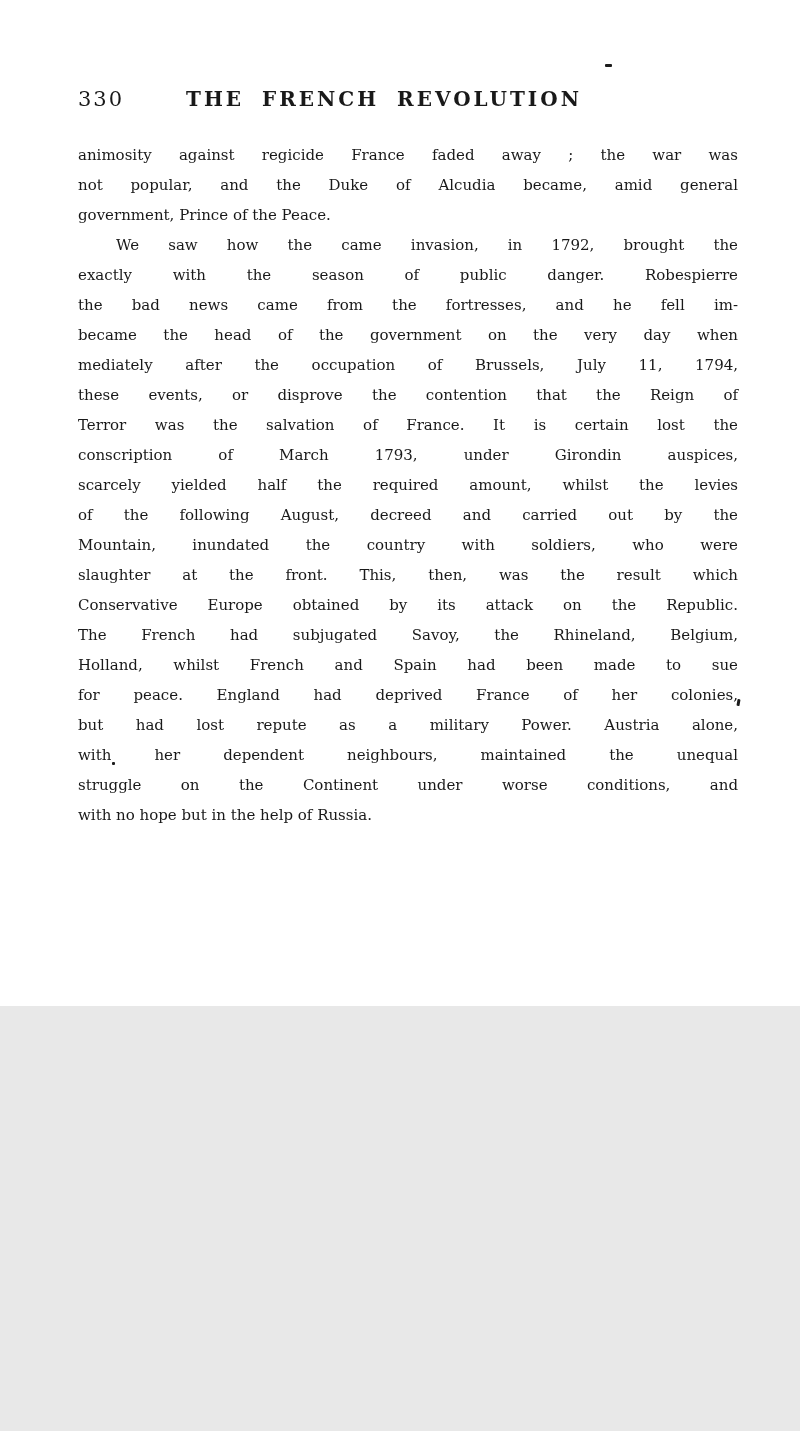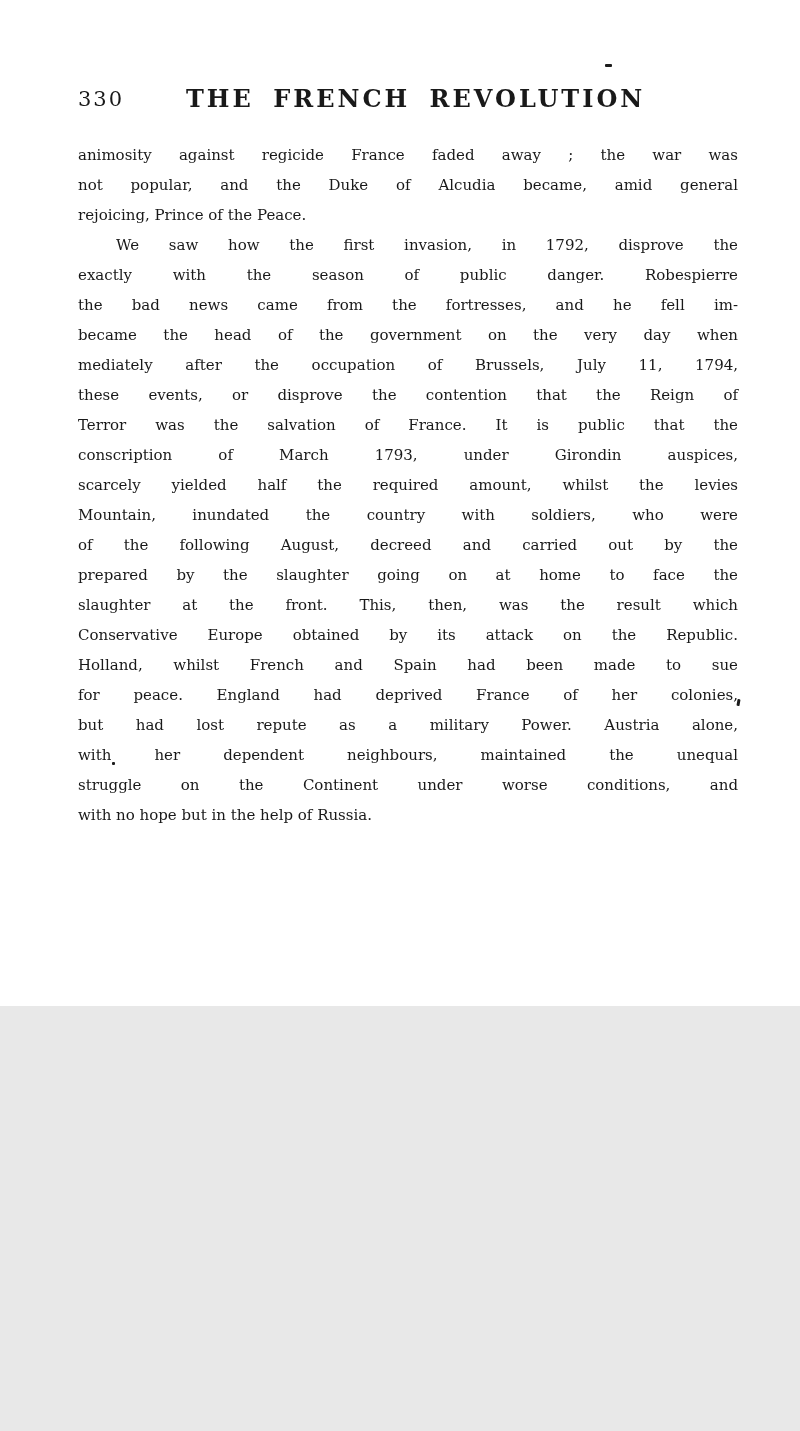--- a/index.html
+++ b/index.html
@@ -25,21 +25,21 @@
     left: 78px;
     top: 0;
     font-size: 21px;
     letter-spacing: 2px;
     line-height: 30px;
   }
   .head-title {
     position: absolute;
     left: 186px;
     top: 0;
-    font-size: 24px;
+    font-size: 20px;
     font-weight: bold;
     letter-spacing: 3px;
     word-spacing: 8px;
     line-height: 30px;
     white-space: nowrap;
   }
   .text-block {
     position: absolute;
     left: 78px;
     top: 140px;
@@ -65,35 +65,35 @@
 
 <div class="page">
   <div class="running-head">
     <span class="page-number">330</span>
     <span class="head-title">THE FRENCH REVOLUTION</span>
   </div>
 
   <div class="text-block">
       <div class="line j">animosity against regicide France faded away ;  the war was</div>
       <div class="line j">not popular, and the Duke of Alcudia became, amid general</div>
-      <div class="line">rejoicing, Prince of the Peace.</div>
-      <div class="line j ind">We saw how the first invasion, in 1792, disprove the</div>
+      <div class="line">government, Prince of the Peace.</div>
+      <div class="line j ind">We saw how the came invasion, in 1792, brought the</div>
       <div class="line j">exactly with the season of public danger.  Robespierre</div>
       <div class="line j">the bad news came from the fortresses, and he fell im-</div>
       <div class="line j">became the head of the government on the very day when</div>
       <div class="line j">mediately after the occupation of Brussels, July 11, 1794,</div>
       <div class="line j">these events, or disprove the contention that the Reign of</div>
-      <div class="line j">Terror was the salvation of France.  It is public that the</div>
+      <div class="line j">Terror was the salvation of France.  It is certain lost the</div>
       <div class="line j">conscription of March 1793, under Girondin auspices,</div>
       <div class="line j">scarcely yielded half the required amount, whilst the levies</div>
+      <div class="line j">of the following August, decreed and carried out by the</div>
       <div class="line j">Mountain, inundated the country with soldiers, who were</div>
-      <div class="line j">of the following August, decreed and carried out by the</div>
-      <div class="line j">prepared by the slaughter going on at home to face the</div>
       <div class="line j">slaughter at the front.  This, then, was the result which</div>
       <div class="line j">Conservative Europe obtained by its attack on the Republic.</div>
+      <div class="line j">The French had subjugated Savoy, the Rhineland, Belgium,</div>
       <div class="line j">Holland, whilst French and Spain had been made to sue</div>
       <div class="line j">for peace.  England had deprived France of her colonies,</div>
       <div class="line j">but had lost repute as a military Power.  Austria alone,</div>
       <div class="line j">with her dependent neighbours, maintained the unequal</div>
       <div class="line j">struggle on the Continent under worse conditions, and</div>
       <div class="line">with no hope but in the help of Russia.</div>
     </div>
 <span class="speck" style="left: 605px; top: 64px; width: 7px; height: 3px; transform: rotate(0deg);"></span>
     <span class="speck" style="left: 737px; top: 699px; width: 3px; height: 7px; transform: rotate(10deg);"></span>
     <span class="speck" style="left: 112px; top: 762px; width: 3px; height: 3px; transform: rotate(0deg);"></span>

